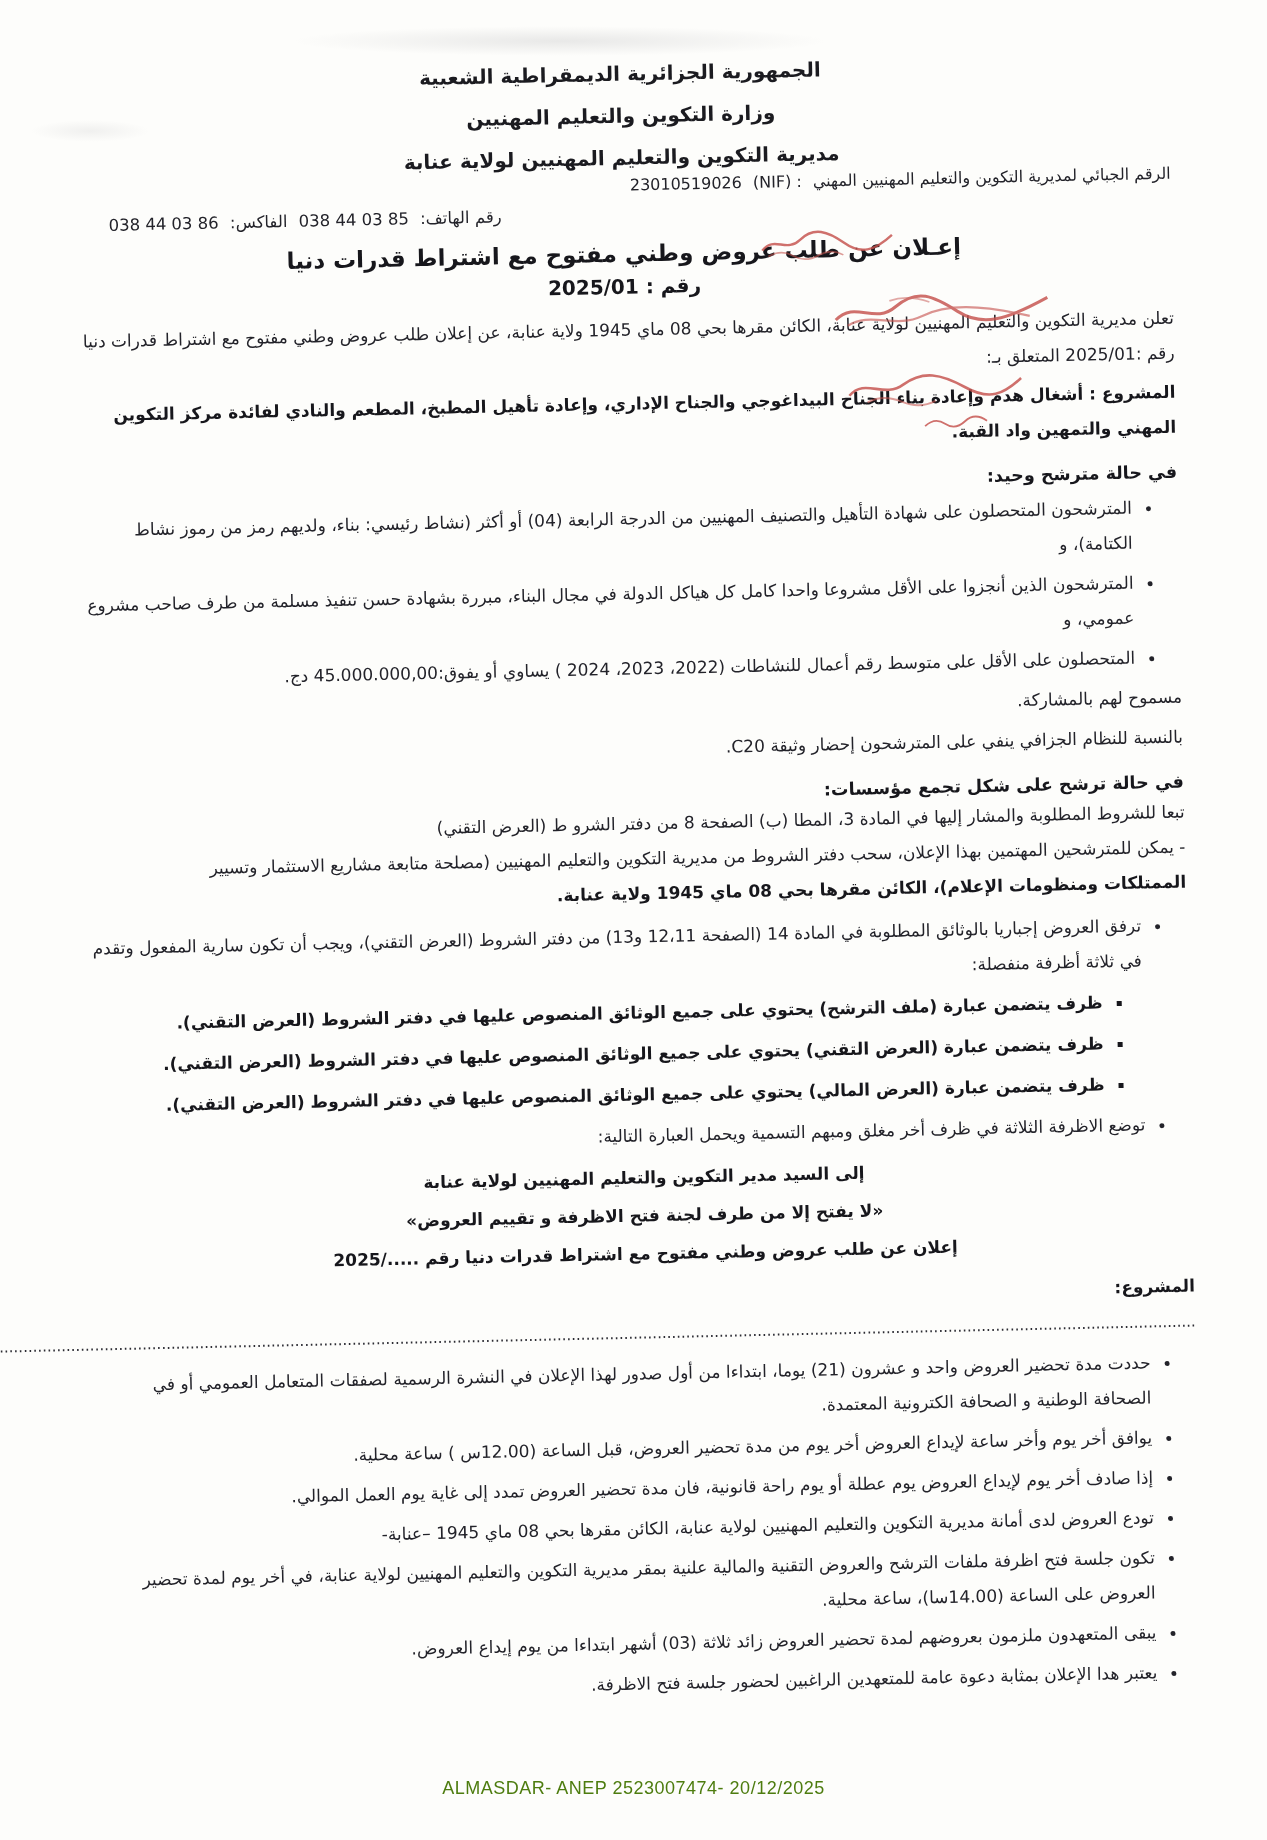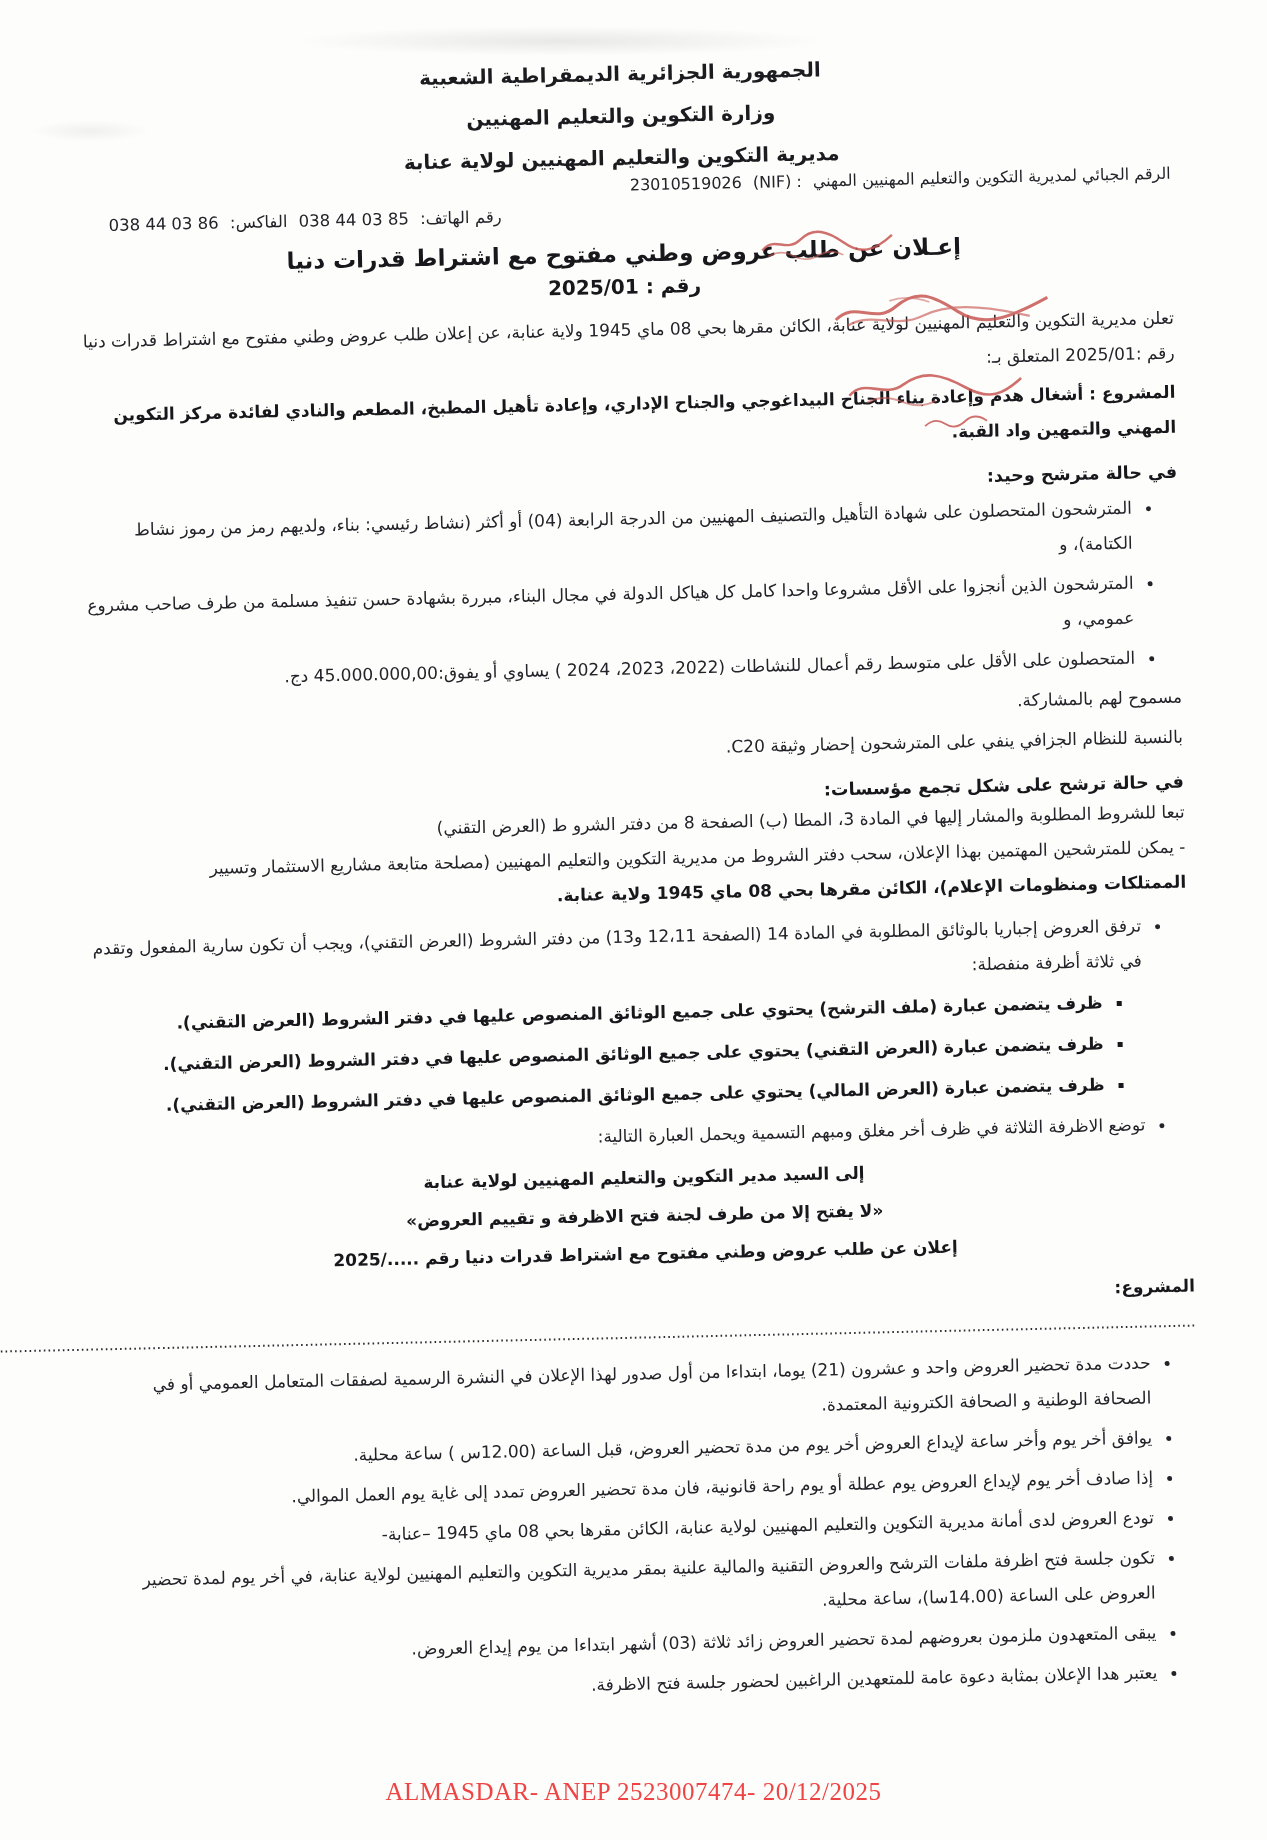--- a/index.html
+++ b/index.html
@@ -42,22 +42,22 @@
   ul.sub li{margin:6px 0;}
   .note{margin-top:5px;}
   .bold-line{font-weight:700;color:#17171c;}
   .addr{margin-top:4px;text-align:center;font-weight:700;line-height:38px;color:#17171c;}
   .projdots{margin-top:8px;}
   .projdots .lbl{font-weight:700;color:#17171c;}
   .projdots .dots{font-size:15px;letter-spacing:2px;word-break:break-all;color:#2c2c33;}
   .footer{
     position:absolute;left:0;right:0;top:1778px;
     text-align:center;direction:ltr;
-    font-family:Liberation Serif, serif;
-    font-size:25px;letter-spacing:.5px;color:#ef4444;
+    font-family:Liberation Sans, sans-serif;
+    font-size:18px;letter-spacing:.5px;color:#4d7c0f;
   }
   .scrib{position:absolute;pointer-events:none;opacity:.82;}
 </style>
 </head>
 <body>
 
 <div class="page">
   <div class="smudge s1"></div>
   <div class="smudge s2"></div>
 

